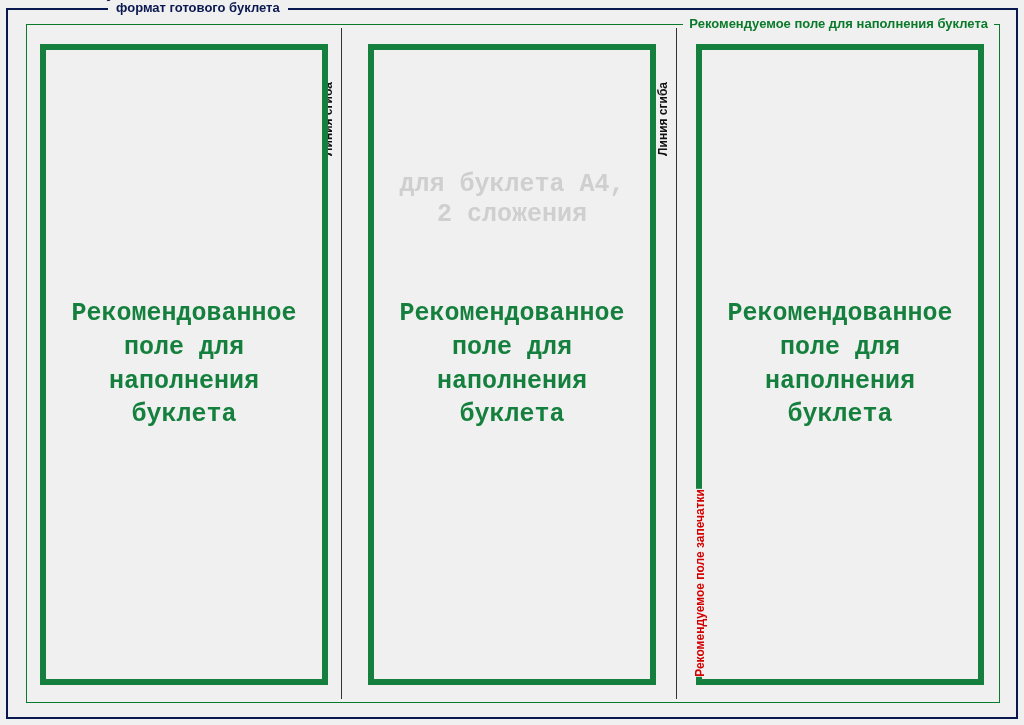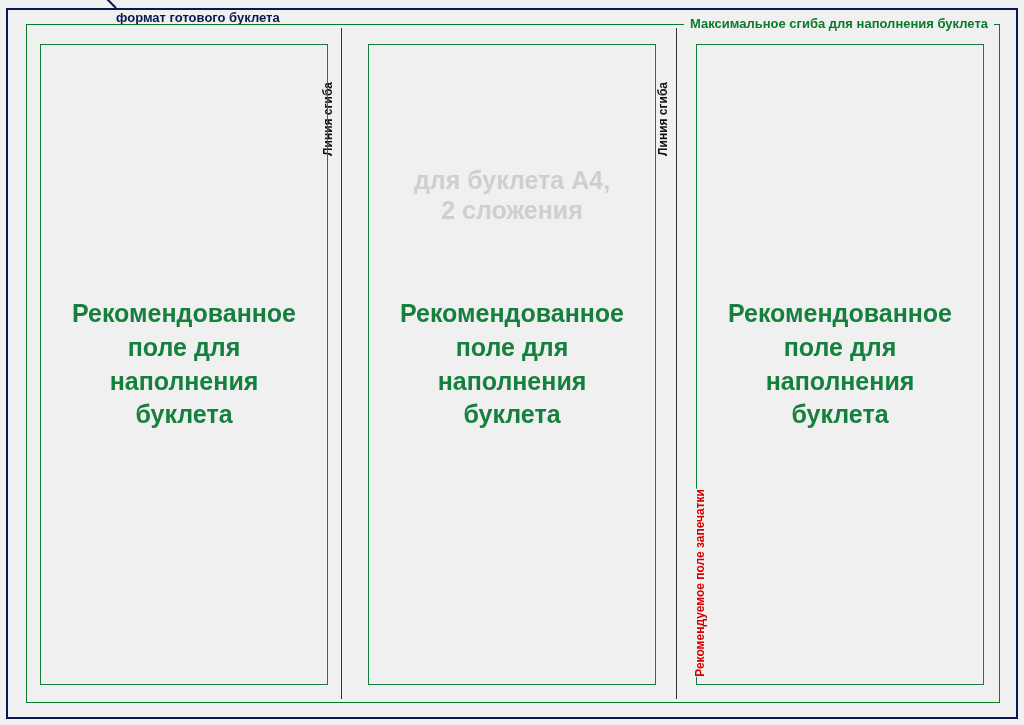--- a/index.html
+++ b/index.html
@@ -15,26 +15,26 @@
     position: absolute;
     left: 6px;
     top: 8px;
     right: 6px;
     bottom: 6px;
     border: 2px solid #0a1850;
   }
   .outer-label-notch {
     position: absolute;
     left: 108px;
-    top: 10px;
+    top: 1px;
     background: #f0f0f0;
     padding: 0 8px;
     height: 14px;
     display: flex;
-    align-items: center;
+    align-items: flex-end;
   }
   .outer-label-text {
     color: #0a1850;
     font-size: 13px;
     font-weight: bold;
   }
   .outer-label-slash {
     position: absolute;
     left: 112px;
     top: 8px;
@@ -77,28 +77,29 @@
     position: absolute;
     left: 40px;
     top: 44px;
     right: 40px;
     bottom: 40px;
     display: flex;
     gap: 40px;
   }
   .panel {
     flex: 1;
-    border: 1px solid #15803d;
+    border: 6px solid #15803d;
     position: relative;
     display: flex;
     flex-direction: column;
     align-items: center;
     justify-content: center;
     text-align: center;
     padding: 10px;
+    font-family: Liberation Mono, monospace;
   }
   .panel-text {
     color: #15803d;
     font-size: 25px;
     font-weight: bold;
     line-height: 1.35;
   }
   .panel-subtitle {
     color: #cfcfcf;
     font-size: 25px;
@@ -150,21 +151,21 @@
 </head>
 <body>
 
 <div class="outer-frame"></div>
 <div class="outer-label-slash"></div>
 <div class="outer-label-notch">
   <span class="outer-label-text">формат готового буклета</span>
 </div>
 
 <div class="inner-frame"></div>
-<div class="inner-label">Максимальное сгиба для наполнения буклета</div>
+<div class="inner-label">Рекомендуемое поле для наполнения буклета</div>
 
 <div class="fold-line fold1"></div>
 <div class="fold-line fold2"></div>
 
 <div class="fold-label fold-label1">Линия сгиба</div>
 <div class="fold-label fold-label2">Линия сгиба</div>
 
 <div class="panels">
   <div class="panel">
     <div class="panel-text">Рекомендованное<br>поле для<br>наполнения<br>буклета</div>

